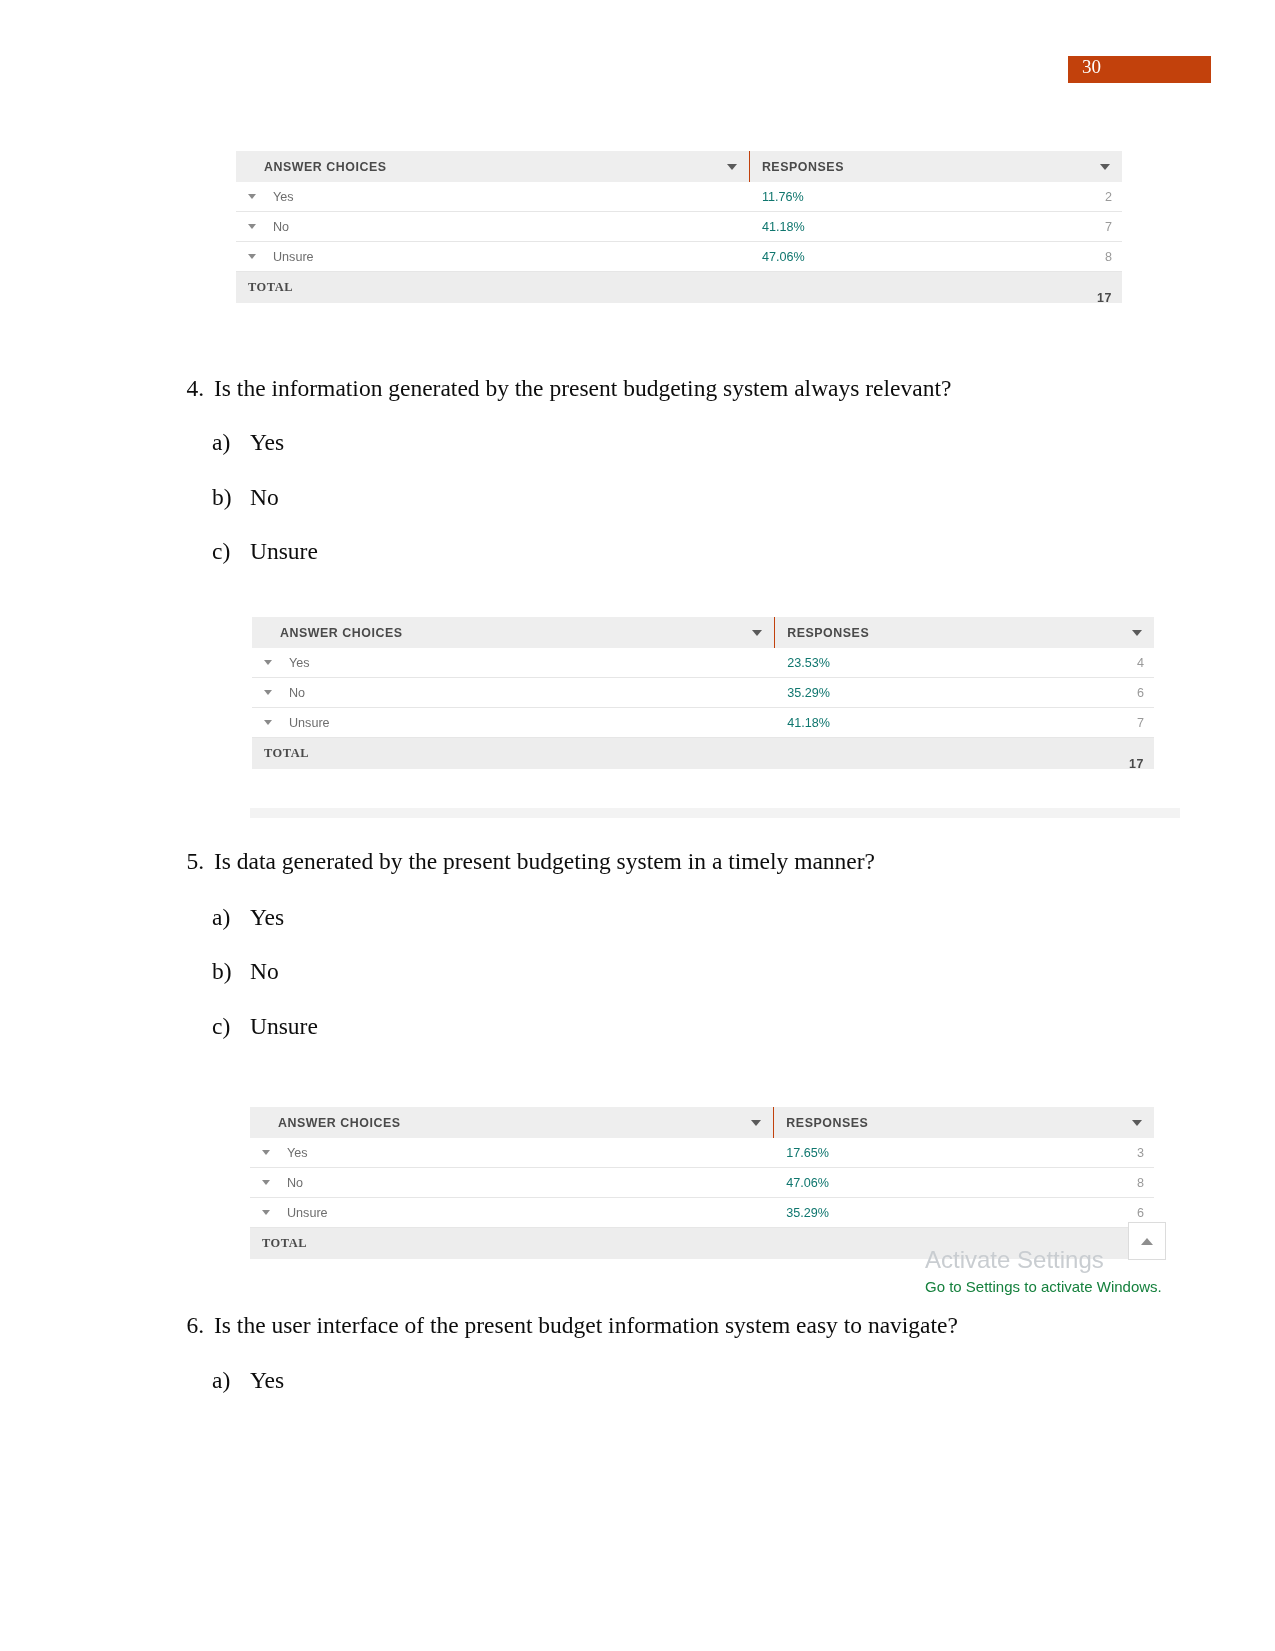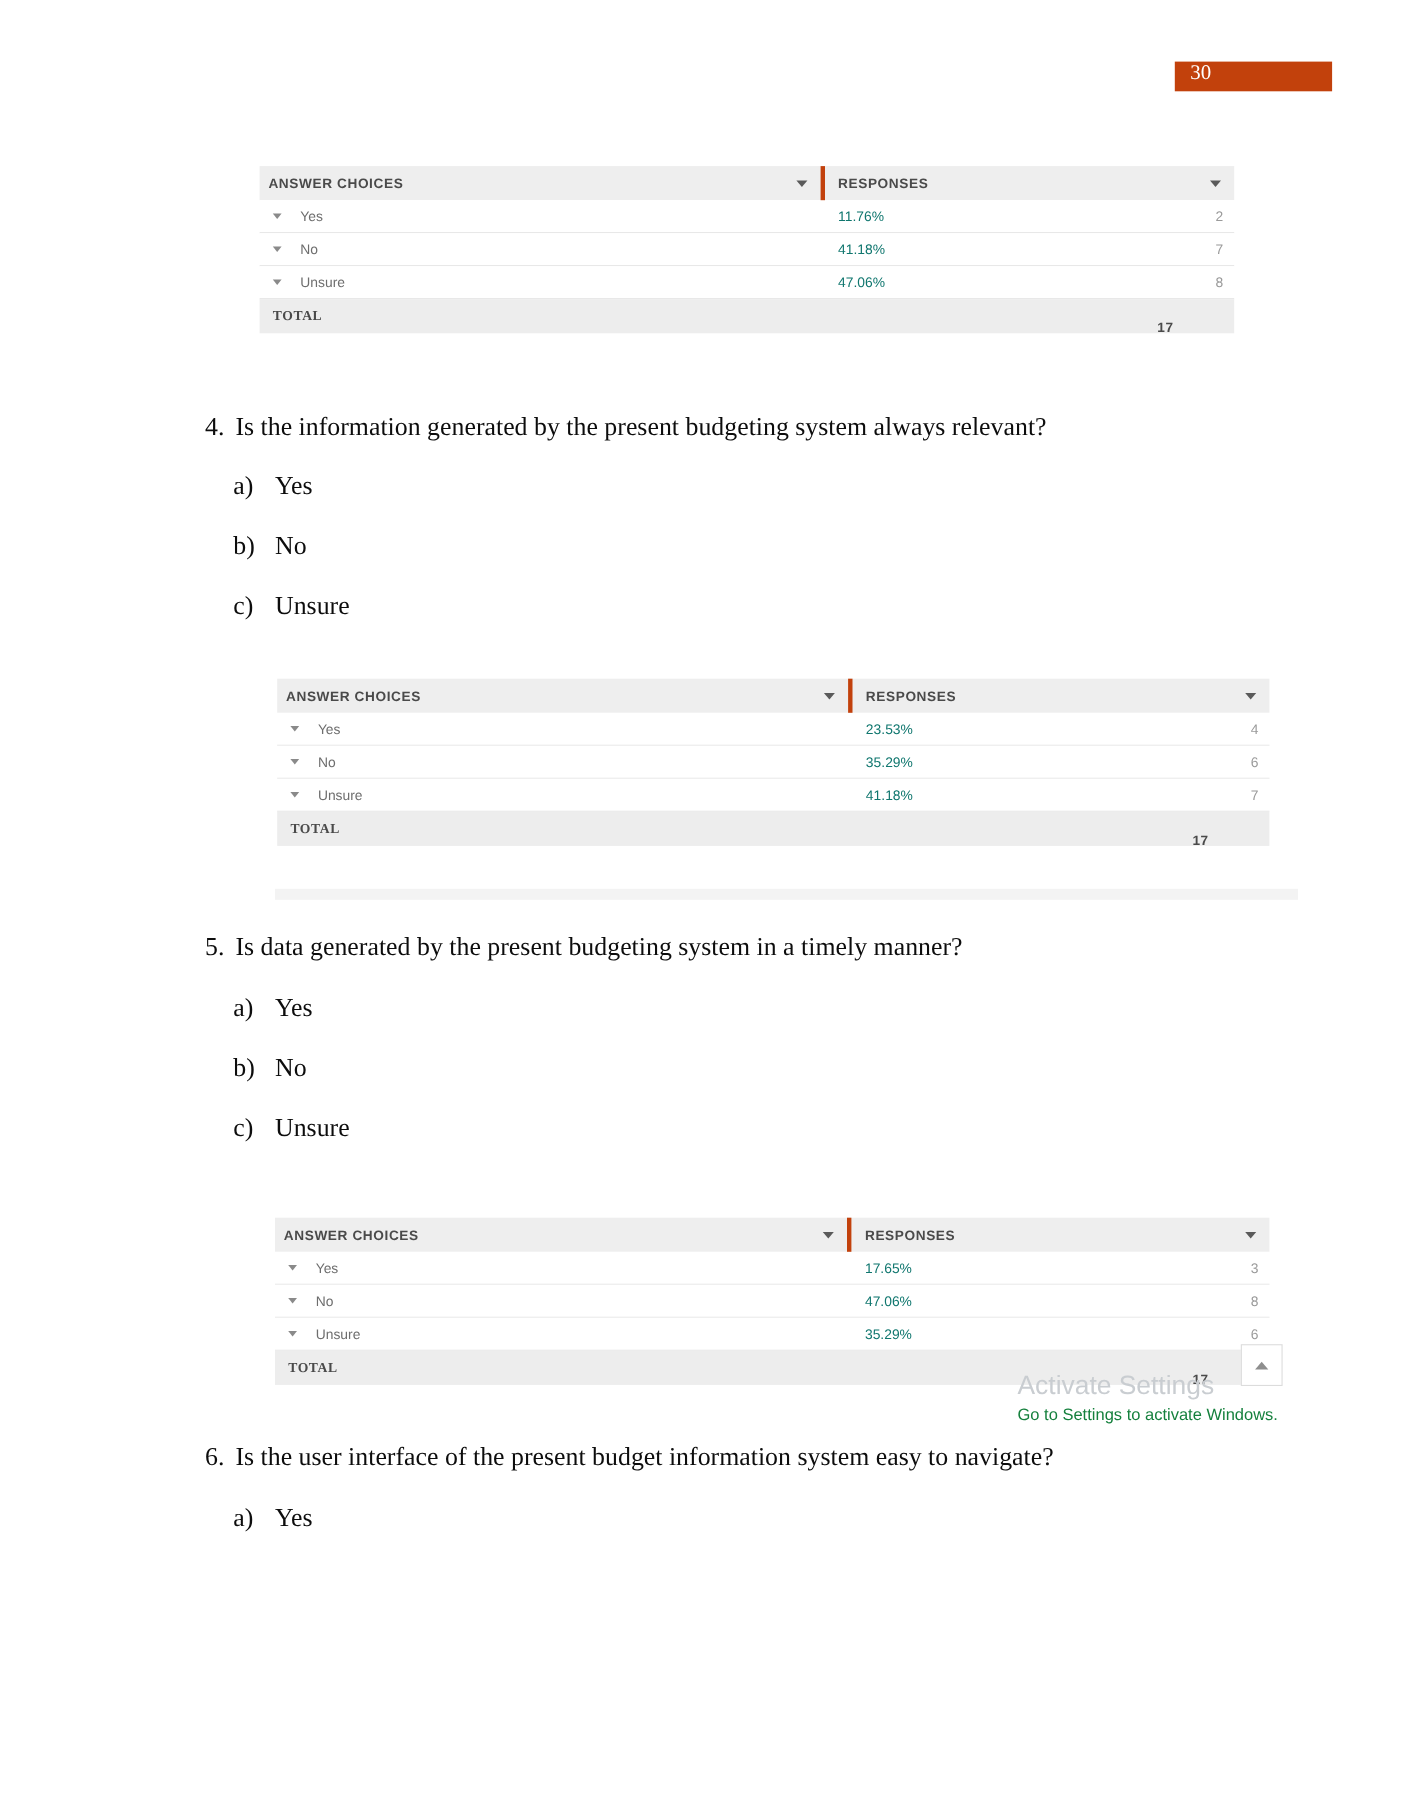--- a/index.html
+++ b/index.html
@@ -58,26 +58,26 @@
     background: #eeeeee;
     height: 31px;
     align-items: center;
     color: #4a4a4a;
     font-size: 12.4px;
     font-weight: bold;
     letter-spacing: 0.55px;
   }
   .st-head .cell-choices {
     flex: 0 0 58%;
-    padding-left: 8px;
+    padding-left: 28px;
     position: relative;
     height: 31px;
     display: flex;
     align-items: center;
-    border-right: 4px solid #c2410c;
+    border-right: 1px solid #c2410c;
   }
   .st-head .cell-resp {
     flex: 1 1 auto;
     padding-left: 12px;
     position: relative;
     height: 49px;
     display: flex;
     align-items: center;
   }
   .sort-caret {
@@ -137,20 +137,21 @@
     color: #4a4a4a;
   }
   .st-total .cell-label {
     flex: 0 0 58%;
     padding-left: 12px;
     font-family: Liberation Serif, serif;
   }
   .st-total .cell-pct { flex: 1 1 auto; }
   .st-total .cell-count {
     flex: 0 0 70px;
+    text-align: right;
     padding-right: 10px;
     color: #4a4a4a;
     margin-top: 20px;
   }
 
   
   .scroll-strip {
     position: absolute;
     left: 250px;
     top: 808px;

